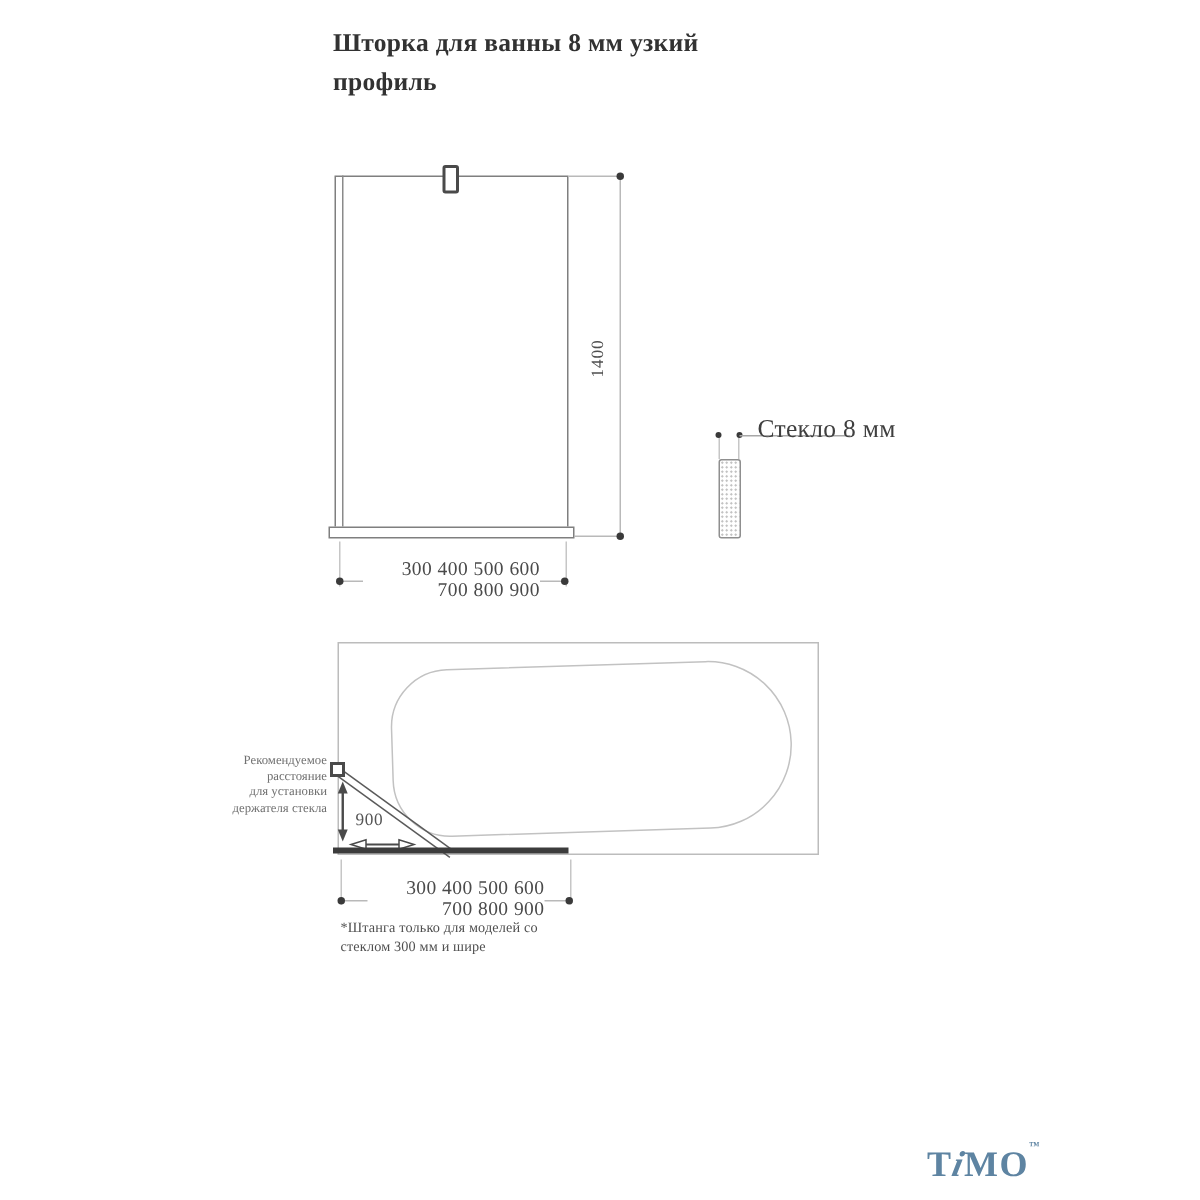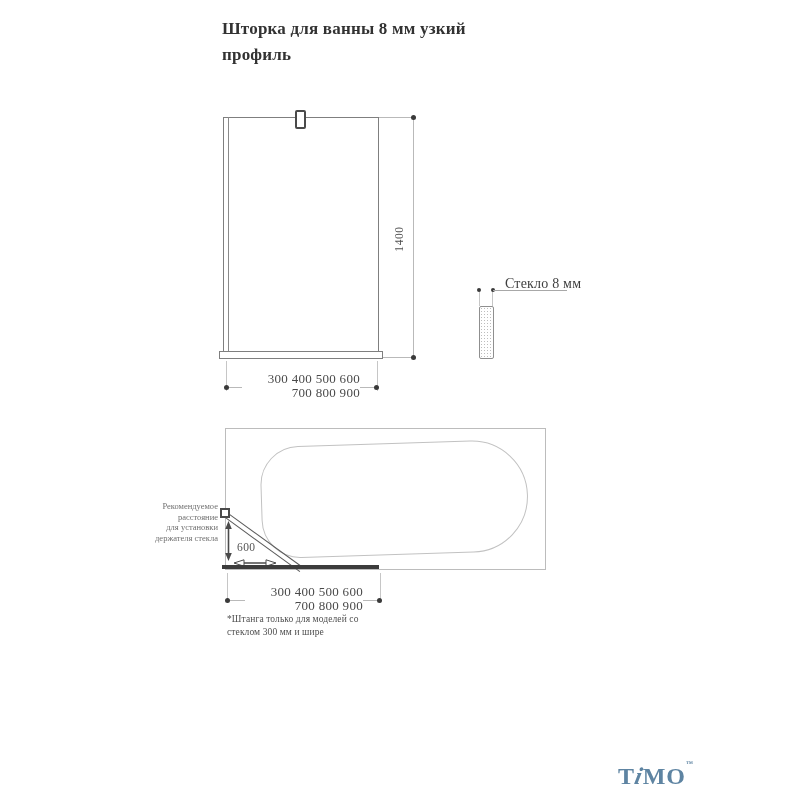--- a/index.html
+++ b/index.html
@@ -29,21 +29,21 @@
   .front-inner-line{left:228px;top:117px;width:1px;height:236px;background:#8a8a8a;}
   .top-bracket{left:295px;top:110px;width:7px;height:15px;border:2px solid #4a4a4a;background:#fff;border-radius:2px;z-index:4;}
   .bottom-strip{left:219px;top:351px;width:162px;height:6px;border:1px solid #7f7f7f;background:#fff;z-index:3;}
   .rot-label{font-size:11.5px;color:#4f4f4f;letter-spacing:.6px;transform:rotate(-90deg);text-align:center;}
 
   
   .glass-bar{
     left:479px;top:306px;width:13px;height:51px;border:1px solid #8f8f8f;border-radius:2px;
     background-image:radial-gradient(#bdbdbd .7px, transparent .85px);background-size:3px 3px;background-color:#fff;
   }
-  .glass-label{left:505px;top:276px;font-size:14px;color:#3f3f3f;letter-spacing:.2px;}
+  .glass-label{left:505px;top:276px;font-size:17px;color:#3f3f3f;letter-spacing:.2px;}
 
   
   .tub-outer{left:225px;top:428px;width:319px;height:140px;border:1px solid #bcbcbc;background:#fff;}
   .tub-inner{
     left:261px;top:443px;width:265px;height:110px;border:1px solid #c2c2c2;
     border-radius:40px 58px 58px 40px;transform:rotate(-1.8deg);
   }
   .glass-plan{left:222px;top:565px;width:157px;height:4px;background:#3c3c3c;z-index:3;}
   .wall-square{left:220px;top:508px;width:6px;height:6px;border:2px solid #4a4a4a;background:#fff;z-index:4;}
   .support-rod{
@@ -114,21 +114,21 @@
         <line x1="13.5" y1="12" x2="13.5" y2="40" stroke="#4a4a4a" stroke-width="1.6"></line>
         <polygon points="13.5,6 10.2,14 16.8,14" fill="#4a4a4a"></polygon>
         <polygon points="13.5,46 10.2,38 16.8,38" fill="#4a4a4a"></polygon>
       </g>
       <g>
         <line x1="22" y1="48" x2="58" y2="48" stroke="#4a4a4a" stroke-width="1.4"></line>
         <polygon points="19,48 29,44.8 29,51.2" fill="#ffffff" stroke="#4a4a4a" stroke-width="1"></polygon>
         <polygon points="61,48 51,44.8 51,51.2" fill="#ffffff" stroke="#4a4a4a" stroke-width="1"></polygon>
       </g>
     </svg>
-    <div class="abs distance-label">600</div>
+    <div class="abs distance-label">900</div>
 
     <div class="abs holder-note small-gray pre">Рекомендуемое
 расстояние
 для установки
 держателя стекла</div>
 
     <div class="abs vline" style="left:227px;top:573px;height:30px;background:#c6c6c6;"></div>
     <div class="abs vline" style="left:380px;top:573px;height:30px;background:#c6c6c6;"></div>
     <div class="abs hline" style="left:227px;top:600px;width:153px;"></div>
     <div class="abs dot" style="left:225px;top:598px;"></div>

